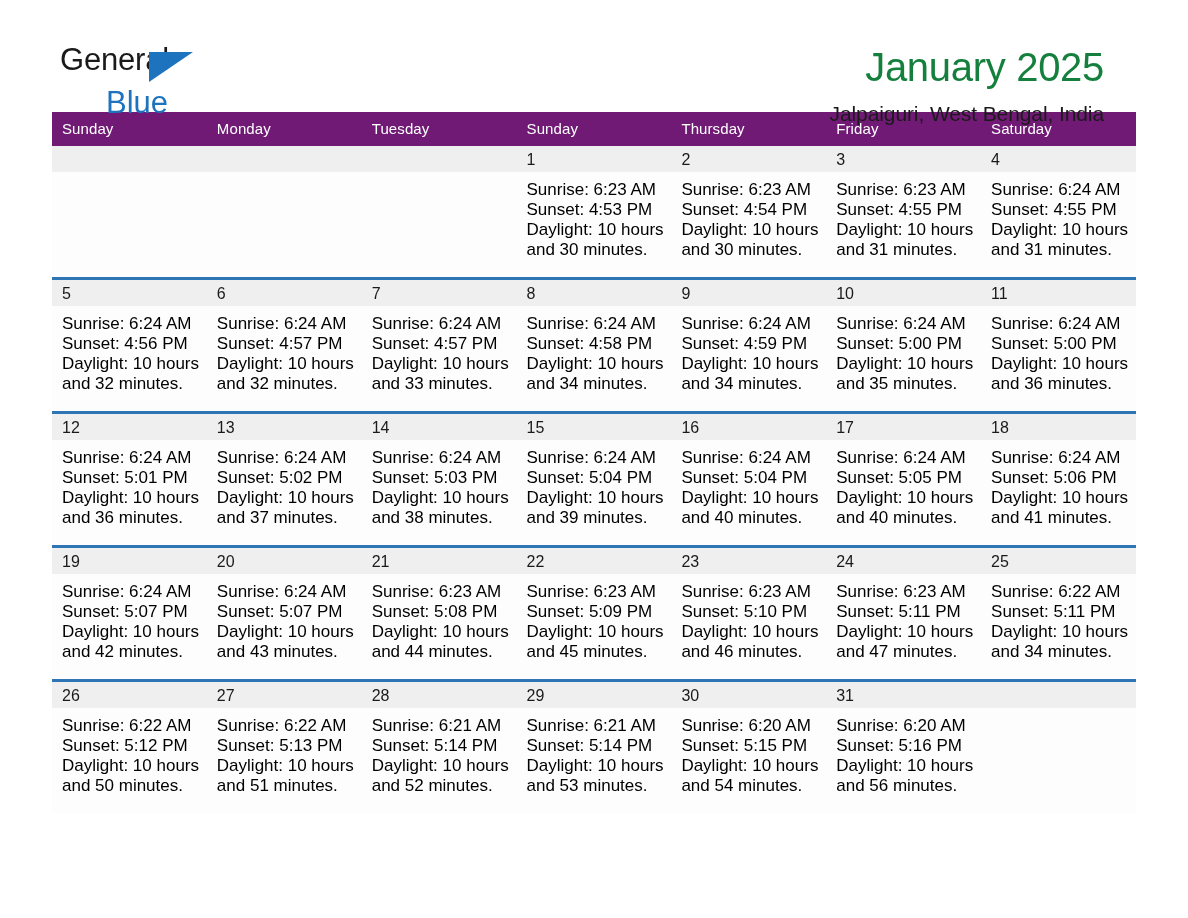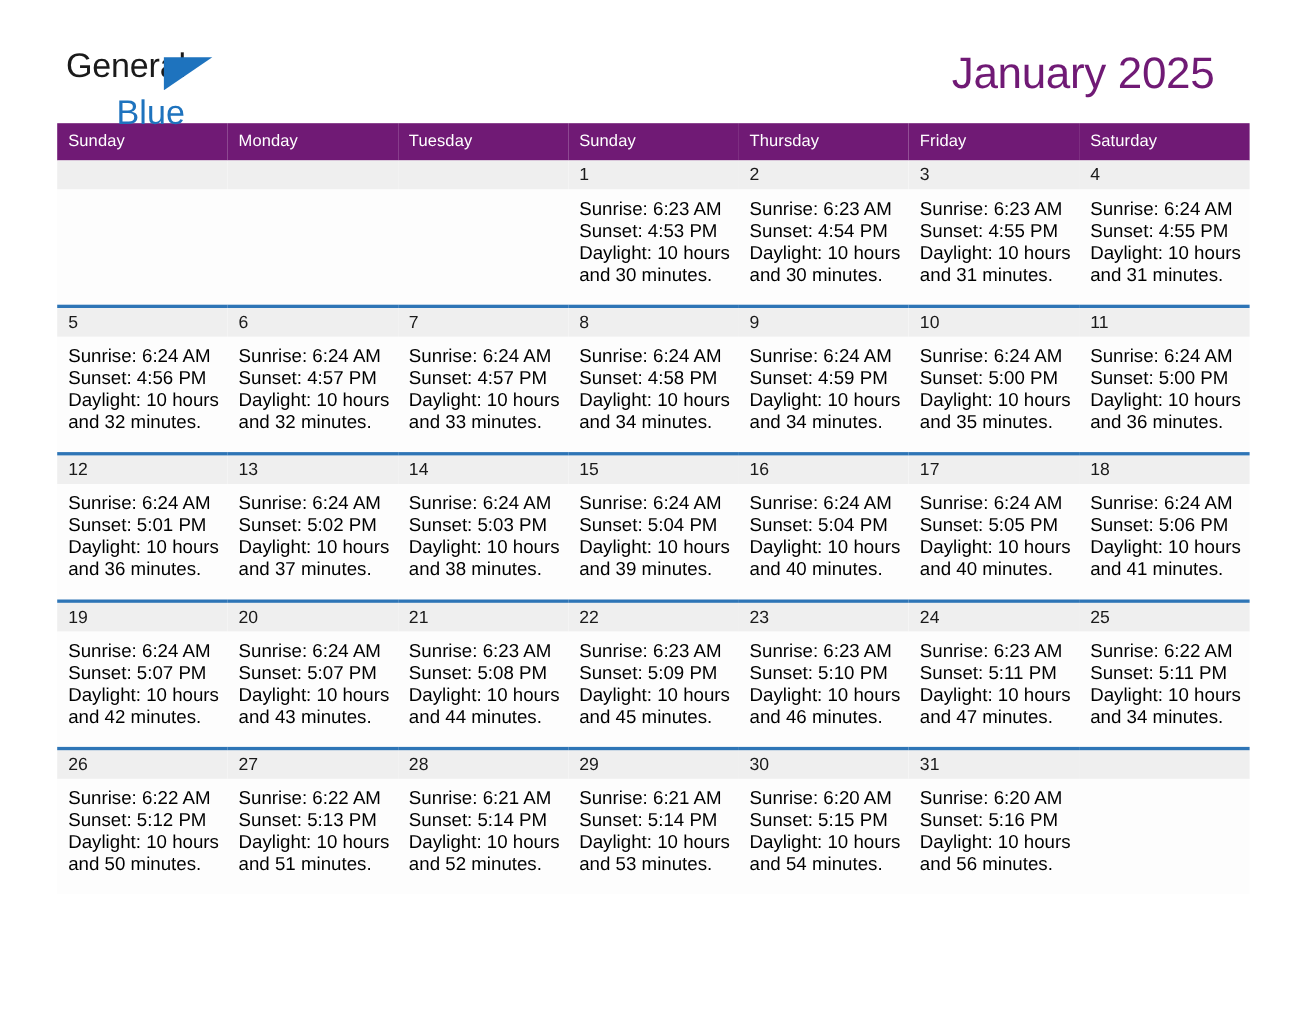--- a/index.html
+++ b/index.html
@@ -66,21 +66,21 @@
     border-bottom: 30px solid transparent;
   }
   .title-wrap {
     text-align: right;
     padding-top: 2px;
   }
   .cal-title {
     font-size: 40px;
     font-weight: 400;
     line-height: 1.05;
-    color: #701a75;
+    color: #15803d;
     letter-spacing: -0.3px;
   }
   .cal-subtitle {
     font-size: 21px;
     font-weight: 400;
     color: #1a1a1a;
     margin-top: 14px;
     letter-spacing: -0.1px;
   }
 
@@ -144,20 +144,21 @@
 <div class="page">
 
   <div class="top">
     <div class="logo">
       <span class="logo-general">General</span>
       <span class="logo-triangle"></span>
       <span class="logo-blue">Blue</span>
     </div>
     <div class="title-wrap">
       <div class="cal-title">January 2025</div>
+      <div class="cal-subtitle">Jalpaiguri, West Bengal, India</div>
     </div>
   </div>
 
   <table class="cal">
     <thead>
       <tr>
         <th>Sunday</th>
         <th>Monday</th>
         <th>Tuesday</th>
         <th>Sunday</th>

